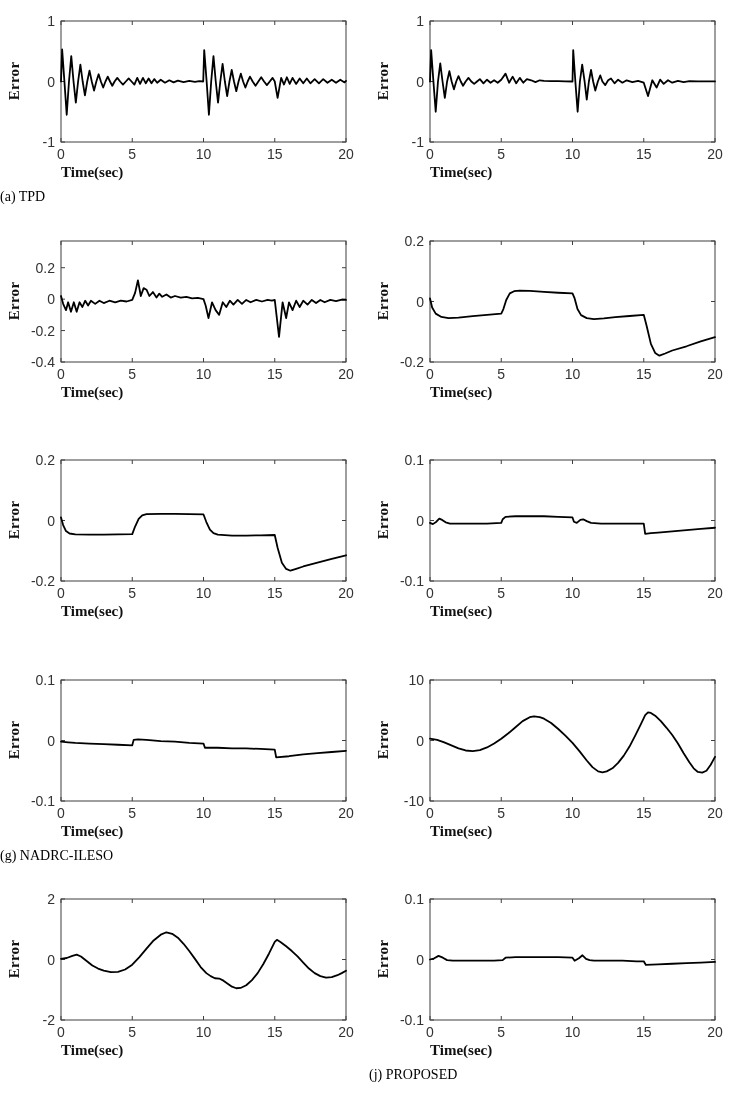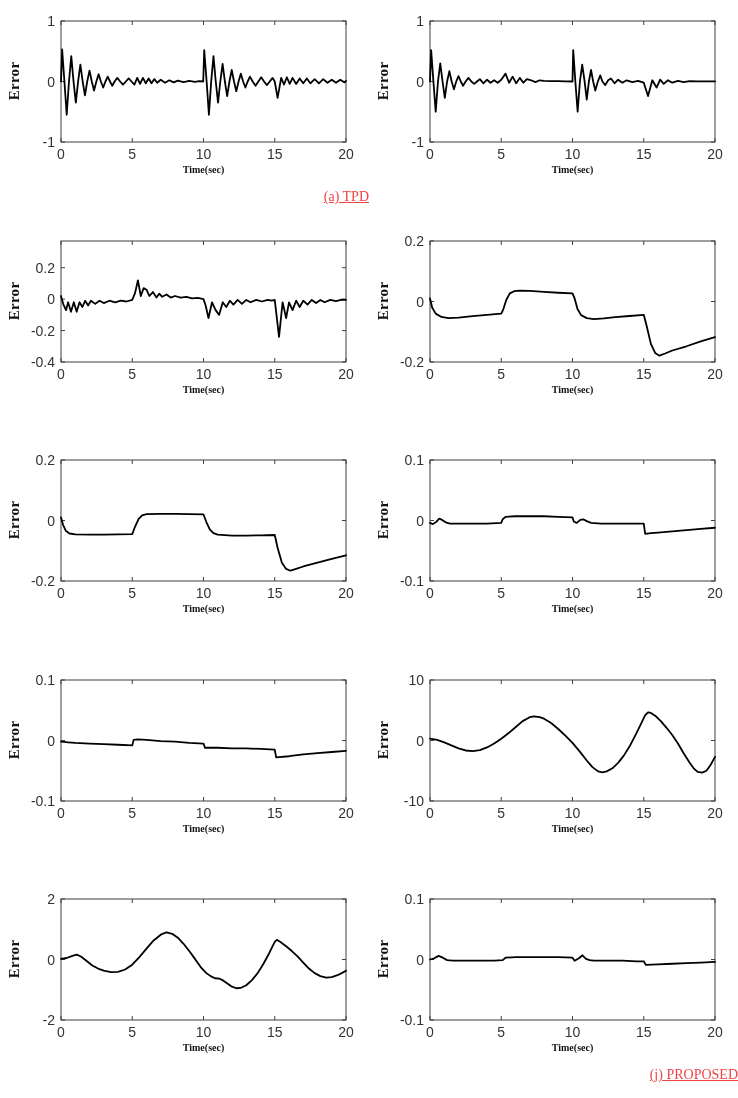--- a/index.html
+++ b/index.html
@@ -2,24 +2,24 @@
 <html><head>
 <meta charset="utf-8">
 <style>
   html,body{margin:0;padding:0;background:#ffffff;}
   body{width:738px;height:1098px;font-family:"Liberation Serif","DejaVu Serif",serif;}
   .grid{display:grid;grid-template-columns:369px 369px;grid-template-rows:repeat(5,219.6px);width:738px;height:1098px;}
   .cell{position:relative;overflow:hidden;}
   .cell svg{position:absolute;left:0;top:0;}
   .ylabel{position:absolute;left:14px;top:81px;transform:translate(-50%,-50%) rotate(-90deg);
           font-weight:bold;font-size:15px;color:#111;white-space:nowrap;letter-spacing:.3px;}
-  .xlabel{position:absolute;left:61px;width:285px;top:164px;text-align:center;
-          font-weight:bold;font-size:10px;color:#111;}
-  .caption{position:absolute;left:0;width:369px;top:189px;text-align:right;
-           font-size:14px;color:#ef4444;text-decoration:underline;}
+  .xlabel{position:absolute;left:61px;width:285px;top:164px;
+          font-weight:bold;font-size:15px;color:#111;}
+  .caption{position:absolute;left:0;width:369px;top:189px;text-align:left;
+           font-size:14px;color:#000000;}
 </style>
 </head>
 <body>
 
 <div class="grid">
   <div class="cell">
     <svg width="369" height="220">
         <rect x="61" y="21" width="285" height="121" fill="none" stroke="#3f3f3f" stroke-width="1"></rect>
         <line x1="61" y1="142" x2="61" y2="138" stroke="#3f3f3f" stroke-width="1"></line>
         <line x1="61" y1="21" x2="61" y2="25" stroke="#3f3f3f" stroke-width="1"></line>
@@ -238,20 +238,21 @@
         <line x1="61" y1="81.5" x2="65" y2="81.5" stroke="#3f3f3f" stroke-width="1"></line>
         <line x1="346" y1="81.5" x2="342" y2="81.5" stroke="#3f3f3f" stroke-width="1"></line>
         <text x="55" y="86.5" text-anchor="end" fill="#333333" font-family="&quot;Liberation Sans&quot;,&quot;DejaVu Sans&quot;,sans-serif" font-size="14px">0</text>
         <line x1="61" y1="21" x2="65" y2="21" stroke="#3f3f3f" stroke-width="1"></line>
         <line x1="346" y1="21" x2="342" y2="21" stroke="#3f3f3f" stroke-width="1"></line>
         <text x="55" y="26" text-anchor="end" fill="#333333" font-family="&quot;Liberation Sans&quot;,&quot;DejaVu Sans&quot;,sans-serif" font-size="14px">0.1</text>
         <polyline points="61.00,82.71 68.13,83.31 75.25,83.92 89.50,84.53 103.75,85.13 118.00,85.73 132.25,86.34 133.68,80.89 137.95,80.29 146.50,80.89 160.75,82.11 175.00,82.71 189.25,83.92 203.50,84.53 204.93,88.76 217.75,88.76 232.00,89.36 246.25,89.36 260.50,89.97 274.75,90.57 276.18,98.44 289.00,97.23 303.25,95.41 317.50,94.20 331.75,92.99 346.00,91.78" fill="none" stroke="#000000" stroke-width="1.8" stroke-linejoin="round" stroke-linecap="round"></polyline>
       </svg>
     <span class="ylabel">Error</span>
     <span class="xlabel">Time(sec)</span>
+    <span class="caption">(g) NADRC-ILESO</span>
   </div>
   <div class="cell">
     <svg width="369" height="220">
         <rect x="61" y="21" width="285" height="121" fill="none" stroke="#3f3f3f" stroke-width="1"></rect>
         <line x1="61" y1="142" x2="61" y2="138" stroke="#3f3f3f" stroke-width="1"></line>
         <line x1="61" y1="21" x2="61" y2="25" stroke="#3f3f3f" stroke-width="1"></line>
         <text x="61" y="159" text-anchor="middle" fill="#333333" font-family="&quot;Liberation Sans&quot;,&quot;DejaVu Sans&quot;,sans-serif" font-size="14px">0</text>
         <line x1="132.25" y1="142" x2="132.25" y2="138" stroke="#3f3f3f" stroke-width="1"></line>
         <line x1="132.25" y1="21" x2="132.25" y2="25" stroke="#3f3f3f" stroke-width="1"></line>
         <text x="132.25" y="159" text-anchor="middle" fill="#333333" font-family="&quot;Liberation Sans&quot;,&quot;DejaVu Sans&quot;,sans-serif" font-size="14px">5</text>

